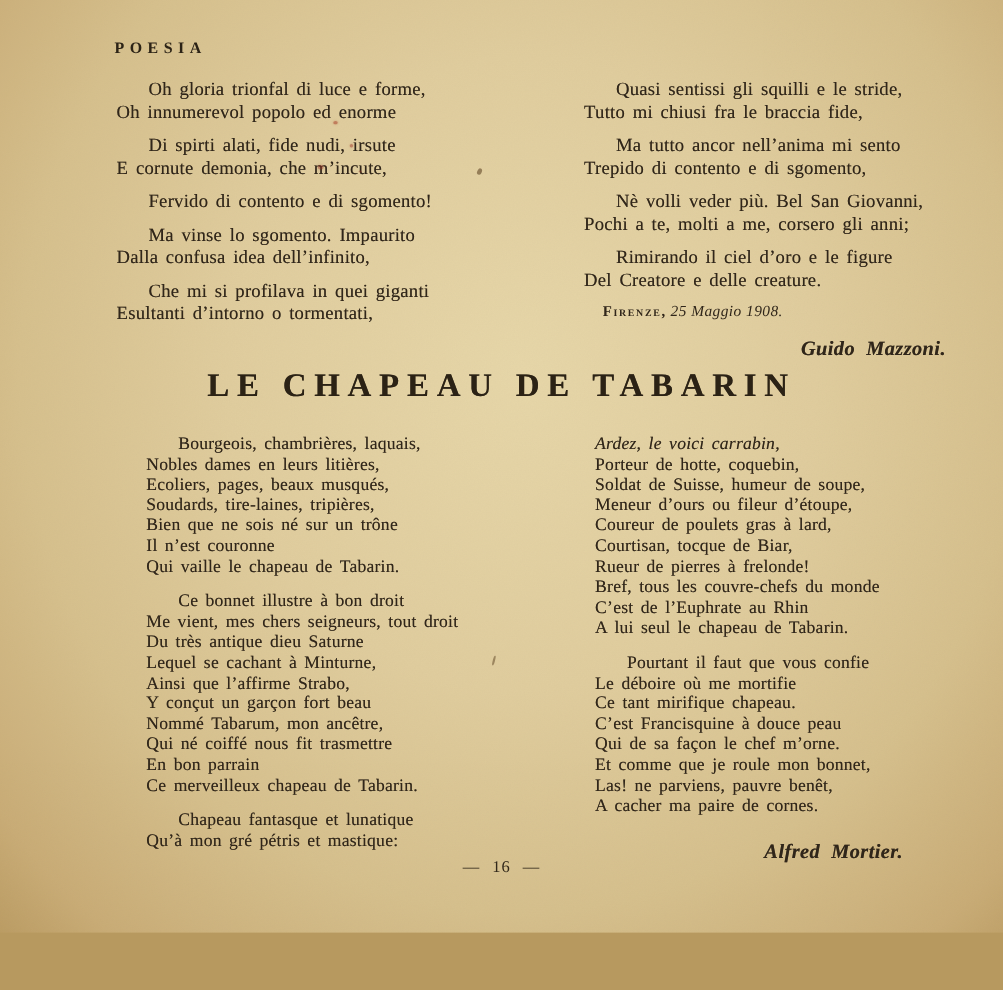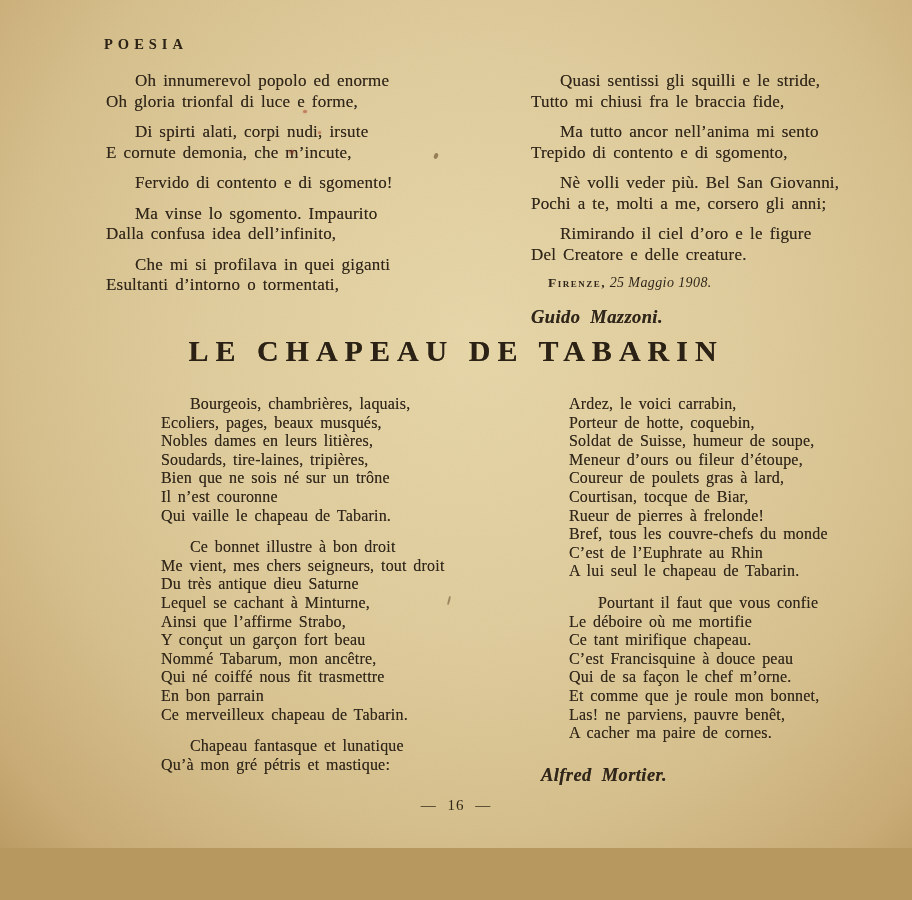--- a/index.html
+++ b/index.html
@@ -48,45 +48,46 @@
   .dateline .place {
     font-variant: small-caps;
     font-size: 13.5px; font-weight: bold;
     letter-spacing: 1.5px;
   }
   .dateline .date { font-style: italic; letter-spacing: .4px; }
 
   .signature {
     font-weight: bold; font-style: italic;
     font-size: 18.5px; letter-spacing: .4px; word-spacing: 5px;
+    text-align: right;
     text-shadow: 0 0 .5px rgba(40,30,18,.6);
   }
   .signature.sig1 { margin-top: 8px; padding-right: 36px; }
   .signature.sig2 { margin-top: 22px; padding-right: 72px; }
 
   
   .poem-title {
     position: absolute; top: 334px; left: 0; width: 100%; z-index: 4;
     margin: 0; text-align: center;
     font-size: 30px; font-weight: 600; letter-spacing: 7px;
     color: #2b2215;
     text-shadow: 0 0 .6px rgba(43,34,21,.7);
   }
 
   
   .poem2 { top: 395px; }
   .poem2 .col-left  { left: 133px; width: 375px; }
   .poem2 .col-right { left: 541px; width: 352px; }
   .poem2 .line { font-size: 16px; line-height: 18.6px; }
-  .poem2 .stanza { margin-bottom: 13px; margin-left: 28px; }
-  
-  .poem2 .col-right .stanza:first-child .line:first-child { text-indent: 0; }
+  .poem2 .stanza { margin-bottom: 13px; }
+  
+  .poem2 .col-right .stanza:first-child .line:first-child { text-indent: 0; font-style: italic; }
 
   .page-number {
-    position: absolute; top: 797px; left: 0; width: 100%; z-index: 4;
+    position: absolute; top: 781px; left: 0; width: 100%; z-index: 4;
     text-align: center;
     font-size: 15px; letter-spacing: 1px; word-spacing: 6px;
     color: #32281a;
   }
 
   .stain {
     position: absolute; border-radius: 50%;
     pointer-events: none; z-index: 4;
   }
 </style>
@@ -104,25 +105,25 @@
                 0 0 0 0.16 0"></feColorMatrix>
     </filter>
     <rect width="100%" height="100%" filter="url(#paperNoise)"></rect>
   </svg>
 
   <div class="page-header">POESIA</div>
 
   <section class="poem poem1">
     <div class="col col-left">
         <div class="stanza">
+          <div class="line">Oh gloria trionfal di luce e forme,</div>
           <div class="line">Oh innumerevol popolo ed enorme</div>
-          <div class="line">Oh gloria trionfal di luce e forme,</div>
-        </div>
-        <div class="stanza">
-          <div class="line">Di spirti alati, corpi nudi, irsute</div>
+        </div>
+        <div class="stanza">
+          <div class="line">Di spirti alati, fide nudi, irsute</div>
           <div class="line">E cornute demonia, che m’incute,</div>
         </div>
         <div class="stanza">
           <div class="line">Fervido di contento e di sgomento!</div>
         </div>
         <div class="stanza">
           <div class="line">Ma vinse lo sgomento. Impaurito</div>
           <div class="line">Dalla confusa idea dell’infinito,</div>
         </div>
         <div class="stanza">
@@ -156,22 +157,22 @@
       <div class="signature sig1">Guido Mazzoni.</div>
     </div>
   </section>
 
   <h1 class="poem-title">LE CHAPEAU DE TABARIN</h1>
 
   <section class="poem poem2">
     <div class="col col-left">
         <div class="stanza">
           <div class="line">Bourgeois, chambrières, laquais,</div>
+          <div class="line">Nobles dames en leurs litières,</div>
           <div class="line">Ecoliers, pages, beaux musqués,</div>
-          <div class="line">Nobles dames en leurs litières,</div>
           <div class="line">Soudards, tire-laines, tripières,</div>
           <div class="line">Bien que ne sois né sur un trône</div>
           <div class="line">Il n’est couronne</div>
           <div class="line">Qui vaille le chapeau de Tabarin.</div>
         </div>
         <div class="stanza">
           <div class="line">Ce bonnet illustre à bon droit</div>
           <div class="line">Me vient, mes chers seigneurs, tout droit</div>
           <div class="line">Du très antique dieu Saturne</div>
           <div class="line">Lequel se cachant à Minturne,</div>

